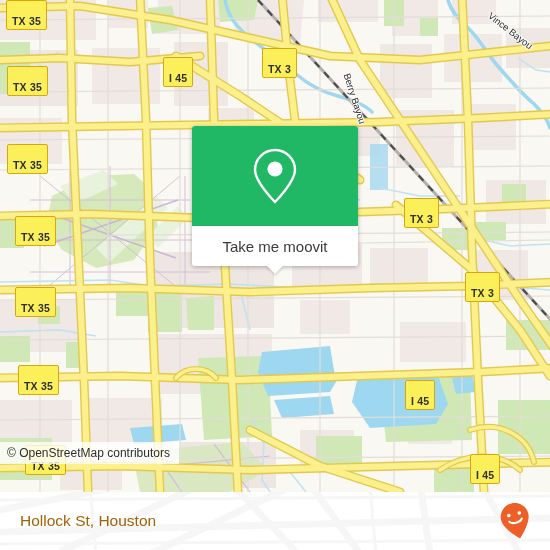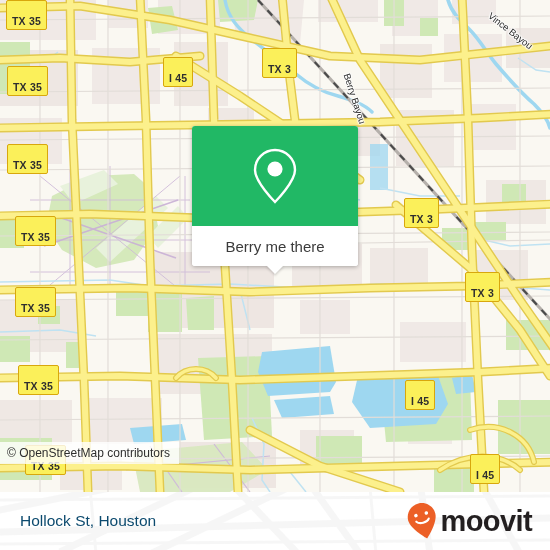--- a/index.html
+++ b/index.html
@@ -142,21 +142,21 @@
   }
   .bottom-bar-ghost {
     position: absolute;
     left: 0; top: 0;
     width: 550px; height: 58px;
     opacity: 0.055;
     pointer-events: none;
   }
   .place-label {
     position: relative;
-    color: #0c4a6e;
+    color: #a16207;
     font-size: 15.5px;
     font-family: "Liberation Sans", sans-serif;
     z-index: 2;
   }
   .brand {
     position: relative;
     display: flex;
     align-items: center;
     gap: 2px;
     z-index: 2;
@@ -407,21 +407,21 @@
     <div class="water-label" style="left:493px; top:10px; transform:rotate(38deg); transform-origin:left top;">Vince Bayou</div>
 
     <div class="popup">
       <div class="popup-top">
         <svg width="52" height="64" viewBox="0 0 52 64">
           <path d="M26 6 C15 6 6 15 6 26 C6 38 26 58 26 58 C26 58 46 38 46 26 C46 15 37 6 26 6 Z" fill="none" stroke="#ffffff" stroke-width="2.4"></path>
           <circle cx="26" cy="25" r="7.6" fill="#ffffff"></circle>
         </svg>
       </div>
       <div class="popup-bottom">
-        <span>Berry me there</span>
+        <span>Take me moovit</span>
         <div class="popup-tail"></div>
       </div>
     </div>
 
     <div class="attribution">
       <span>© OpenStreetMap contributors</span>
     </div>
   </div>
 
   <div class="bottom-bar">
@@ -449,17 +449,16 @@
 
     <div class="brand">
       <svg width="34" height="40" viewBox="0 0 34 40">
         <g transform="rotate(-14 17 17)">
           <path d="M17 2 C9.3 2 3 8.2 3 15.8 C3 25.4 17 38 17 38 C17 38 31 25.4 31 15.8 C31 8.2 24.7 2 17 2 Z" fill="#ec5f26"></path>
           <circle cx="11.6" cy="13.2" r="1.75" fill="#ffffff"></circle>
           <circle cx="22.4" cy="13.2" r="1.75" fill="#ffffff"></circle>
           <path d="M10.6 19.2 C13.2 22.8 20.8 22.8 23.4 19.2" stroke="#ffffff" stroke-width="2.1" fill="none" stroke-linecap="round"></path>
         </g>
       </svg>
-      <span class="brand-word">moovit</span>
     </div>
   </div>
 
 </div>
 
 </body></html>

